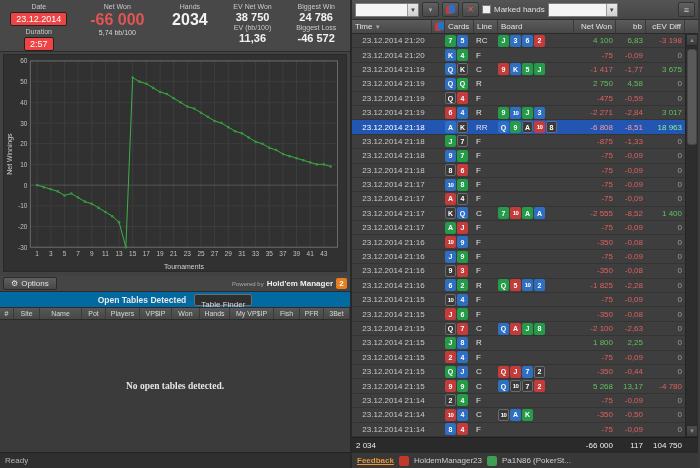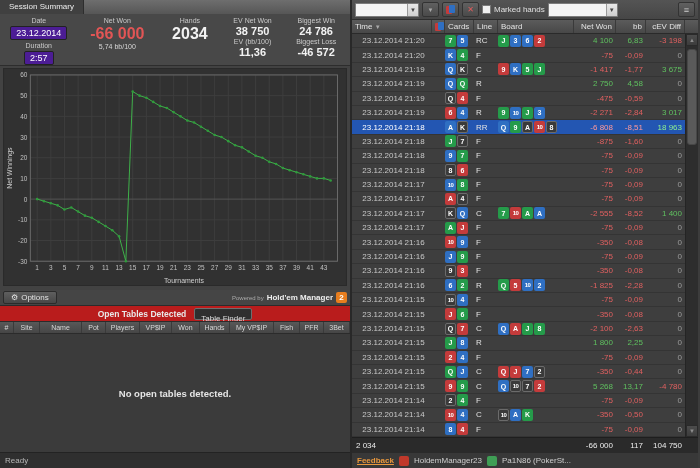--- a/index.html
+++ b/index.html
@@ -11,44 +11,44 @@
   .app { display:flex; width:700px; height:468px; }
 
   
   .left { width:352px; display:flex; flex-direction:column; background:#454545; border-right:2px solid #282828; }
   .tabbar { height:14px; background:linear-gradient(#6e6e6e,#565656); display:flex; flex:none; }
   .tab { background:#404040; color:#ececec; font-size:8px; padding:2px 9px 0; border-right:1px solid #2d2d2d; }
 
   .stats { height:52px; flex:none; background:#484848; display:flex; padding:2px 2px 0; border-bottom:1px solid #2d2d2d; }
   .stat-col { display:flex; flex-direction:column; align-items:center; }
   .stat-label { font-size:7px; color:#c9c9c9; line-height:9px; }
-  .inset { background:#4c1d95; border:1px solid #222; border-radius:2px; padding:0 5px; color:#fff; font-size:9px; line-height:12px; margin:1px 8px 1px; }
+  .inset { background:#ef4444; border:1px solid #222; border-radius:2px; padding:0 5px; color:#fff; font-size:9px; line-height:12px; margin:1px 8px 1px; }
   .big-red { color:#e25555; font-size:16px; font-weight:bold; line-height:18px; }
   .big-white { color:#f2f2f2; font-size:16px; font-weight:bold; line-height:18px; }
   .mid { color:#f2f2f2; font-size:11px; font-weight:bold; line-height:12px; }
   .sub { font-size:7px; color:#d8d8d8; }
 
   .chart-wrap { height:224px; flex:none; background:#424242; padding:2px 3px; }
   .chart-svg { background:#323232; border:1px solid #2a2a2a; }
 
   .options-row { height:15px; flex:none; display:flex; align-items:center; justify-content:space-between; padding:0 3px; background:#454545; }
   .options-btn { display:flex; align-items:center; gap:3px; font-size:8px; color:#e3e3e3; background:linear-gradient(#5f5f5f,#474747); border:1px solid #2b2b2b; border-radius:2px; padding:0 7px; height:13px; }
   .powered { display:flex; align-items:center; gap:3px; }
   .powered .p1 { font-size:6px; color:#aaa; }
   .powered .p2 { font-size:8px; color:#eee; font-weight:bold; }
   .brand-badge { width:11px; height:11px; background:#e87e1e; border-radius:2px; color:#fff; font-size:8px; font-weight:bold; display:flex; align-items:center; justify-content:center; }
 
-  .ot-bar { height:16px; flex:none; background:#b91c1c; border-top:1px solid #2b2b2b; display:flex; align-items:center; justify-content:center; gap:8px; }
+  .ot-bar { height:16px; flex:none; background:#0369a1; border-top:1px solid #2b2b2b; display:flex; align-items:center; justify-content:center; gap:8px; }
   .ot-title { font-size:8.5px; font-weight:bold; color:#e8e8e8; }
   .finder-btn { font-size:8px; color:#ddd; background:#2f2f2f; border:1px solid #6e6e6e; border-radius:2px; padding:4px 6px; height:12px; line-height:11px; }
 
   .ot-header { height:13px; flex:none; display:flex; background:linear-gradient(#585858,#464646); border-top:1px solid #2b2b2b; border-bottom:1px solid #2b2b2b; }
   .ot-header .cell { font-size:7px; color:#d8d8d8; padding:2px 1px 0; border-right:1px solid #3a3a3a; text-align:center; overflow:hidden; white-space:nowrap; }
 
-  .ot-empty { flex:1; background:#3b3b3b; display:flex; align-items:center; justify-content:center; }
+  .ot-empty { flex:1; background:#3b3b3b; display:flex; align-items:center; justify-content:center;font-family:Liberation Serif, serif; }
   .ot-empty span { font-size:9.5px; font-weight:bold; color:#e5e5e5; }
 
   .left-status { height:16px; flex:none; background:#2f2f2f; border-top:1px solid #232323; display:flex; align-items:center; padding:0 5px; font-size:8px; color:#b8b8b8; }
 
   
   .right { width:346px; display:flex; flex-direction:column; background:#3c3c3c; }
   .toolbar { height:20px; flex:none; background:linear-gradient(#545454,#464646); border-bottom:1px solid #2d2d2d; display:flex; align-items:center; gap:3px; padding:0 3px; }
   .combo { height:14px; background:#f4f4f4; border:1px solid #7c7c7c; border-radius:1px; display:flex; align-items:center; color:#222; font-size:8px; }
   .combo .val { padding:0 3px; flex:1; white-space:nowrap; overflow:hidden;margin-top:44px; }
   .combo .arrow { width:11px; height:100%; background:linear-gradient(#e8e8e8,#cfcfcf); border-left:1px solid #9a9a9a; color:#444; font-size:6px; display:flex; align-items:center; justify-content:center; }
@@ -104,23 +104,20 @@
   .tray-red { background:#c0392b; }
   .tray-green { background:#3f9e55; }
 </style>
 </head>
 <body>
 
 <div class="app">
 
   <div class="left">
 
-    <div class="tabbar">
-      <div class="tab">Session Summary</div>
-    </div>
 
     <div class="stats">
       <div class="stat-col" style="width:74px">
         <span class="stat-label">Date</span>
         <span class="inset">23.12.2014</span>
         <span class="stat-label">Duration</span>
         <span class="inset">2:57</span>
       </div>
       <div class="stat-col" style="width:84px">
         <span class="stat-label">Net Won</span>
@@ -466,21 +463,21 @@
           <div class="row">
             <div class="c-time">23.12.2014 21:18</div>
             <div class="c-mark"></div>
             <div class="c-cards">
               <span class="card" style="background: rgb(37, 155, 74);">J</span>
               <span class="card" style="background: rgb(58, 58, 58); border: 1px solid rgb(107, 107, 107);">7</span>
             </div>
             <div class="c-line">F</div>
             <div class="c-board"></div>
             <div class="c-net neg">-875</div>
-            <div class="c-bb neg">-1,60</div>
+            <div class="c-bb neg">-1,33</div>
             <div class="c-cev zero">0</div>
           </div>
           <div class="row">
             <div class="c-time">23.12.2014 21:18</div>
             <div class="c-mark"></div>
             <div class="c-cards">
               <span class="card" style="background: rgb(47, 111, 194);">9</span>
               <span class="card" style="background: rgb(37, 155, 74);">7</span>
             </div>
             <div class="c-line">F</div>

